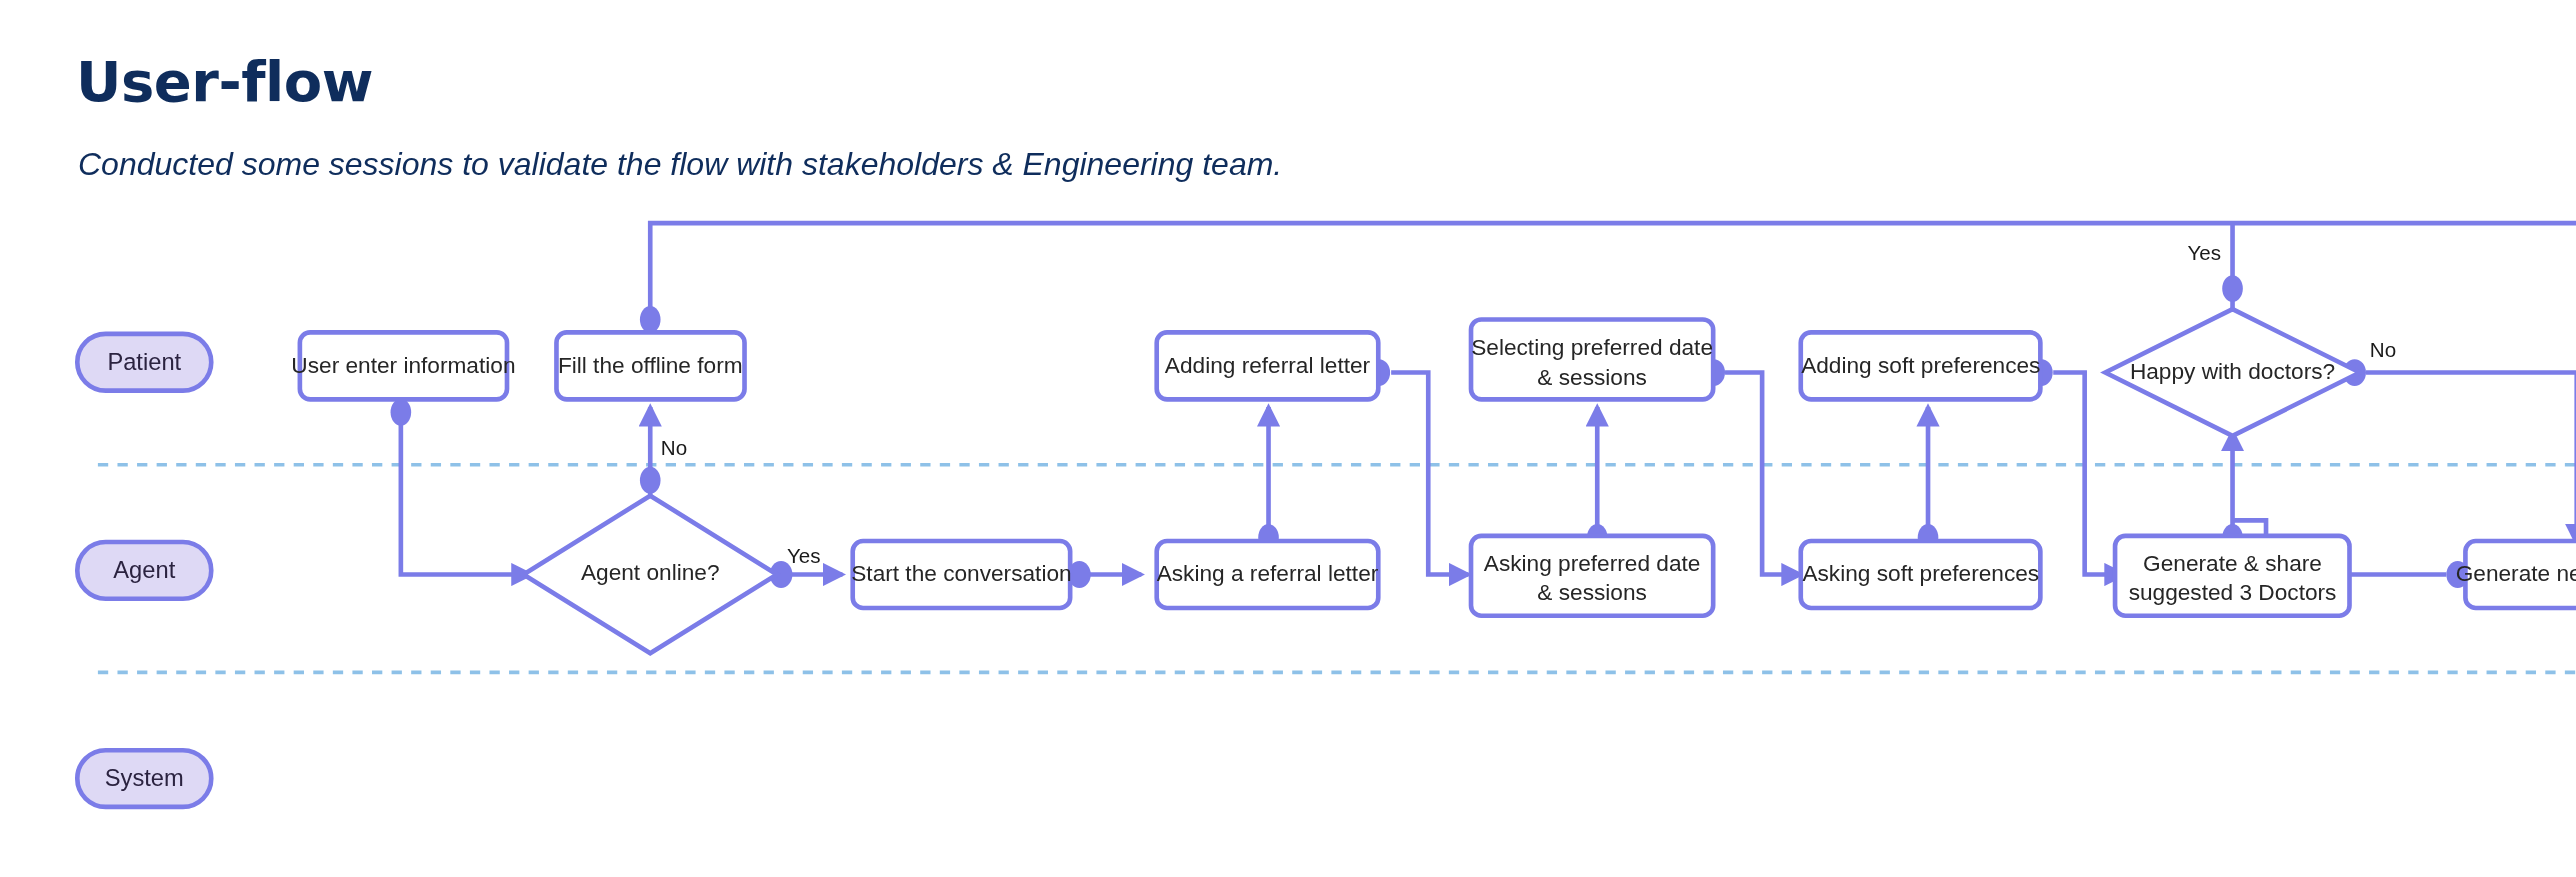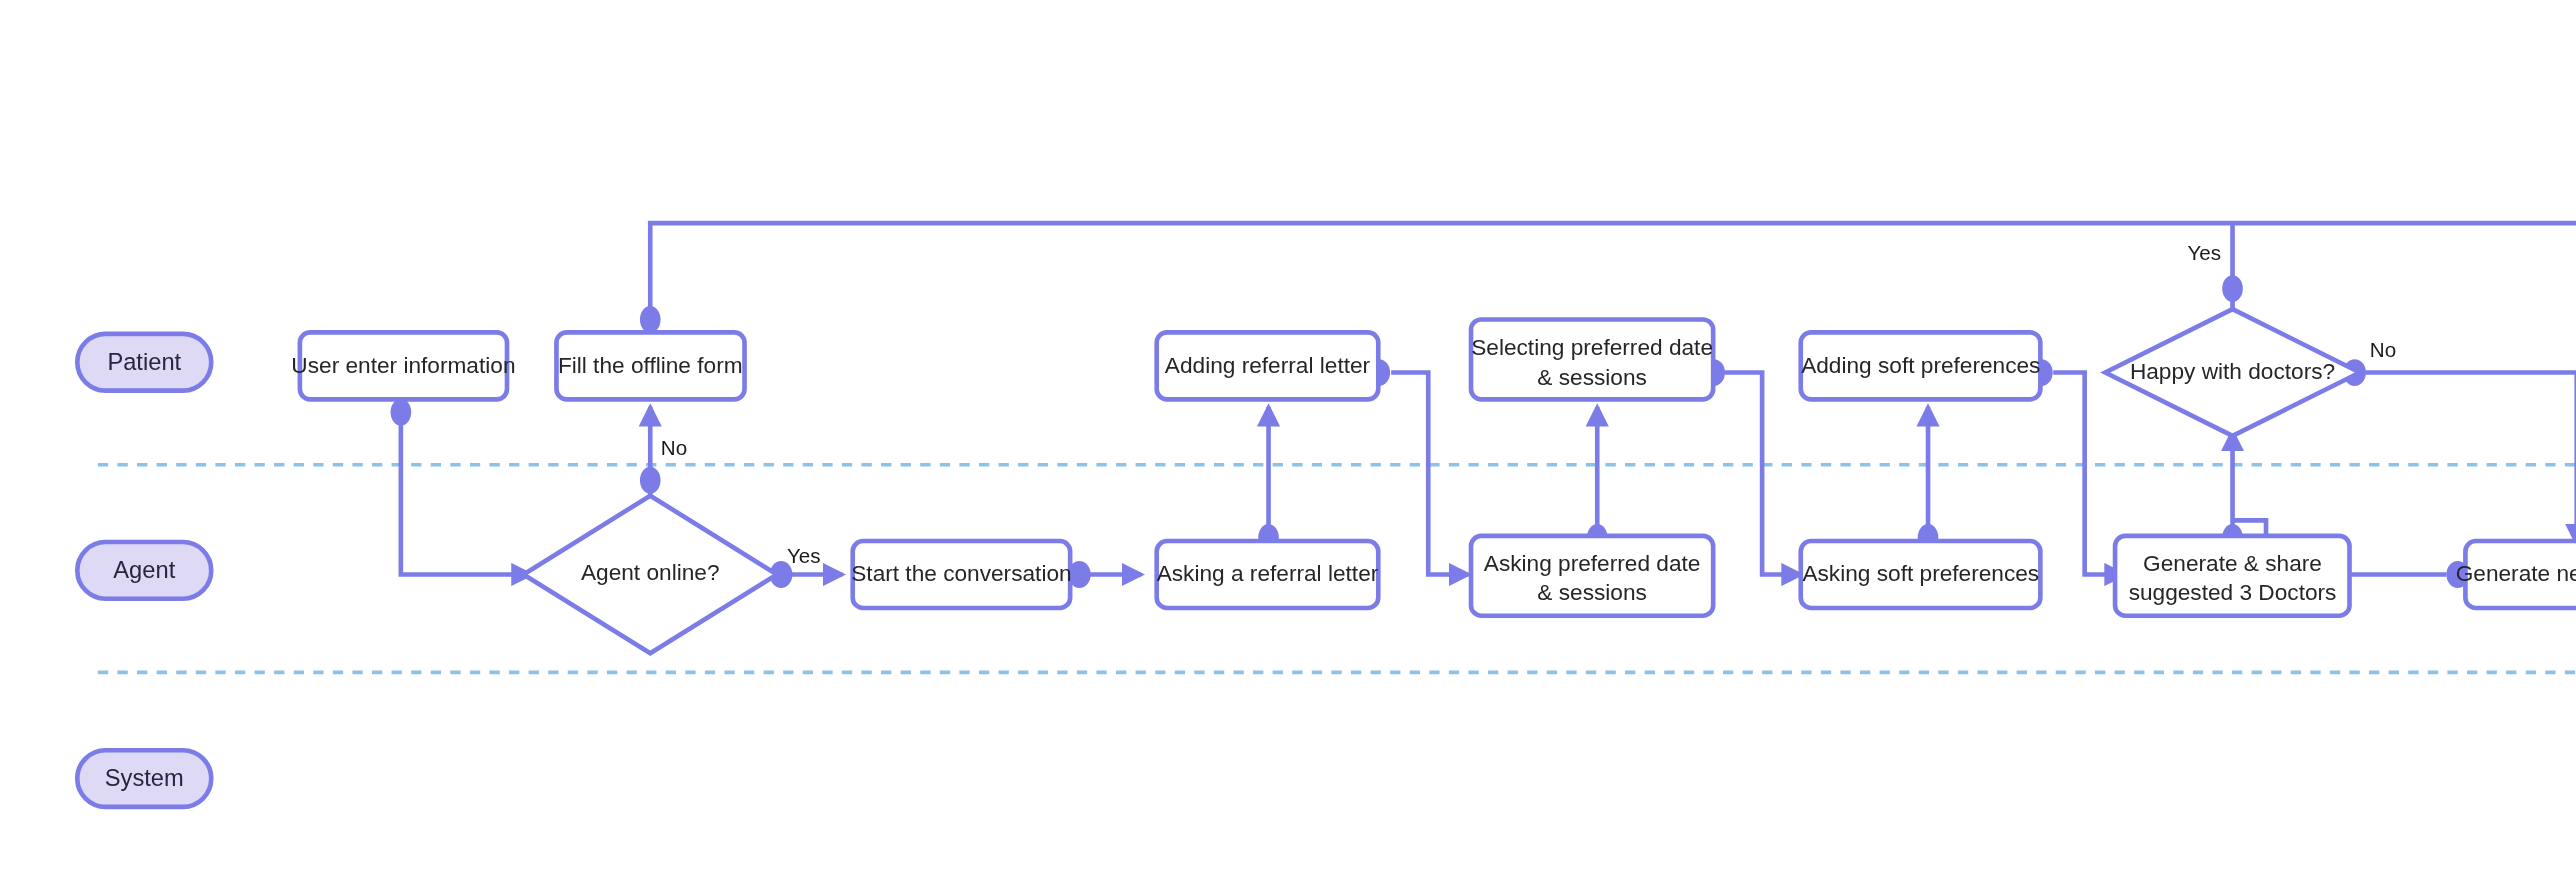--- a/index.html
+++ b/index.html
@@ -41,20 +41,22 @@
   .diamond{fill:#ffffff;stroke:#7b7ce8;stroke-width:9;}
   .edge{fill:none;stroke:#7b7ce8;stroke-width:9;stroke-linecap:butt;stroke-linejoin:miter;}
   .dot{fill:#7b7ce8;}
   .divider{stroke:#8ec1e8;stroke-width:7;stroke-dasharray:20 18;fill:none;}
 </style>
 </head>
 <body>
 
 <div id="root">
 
+  <div class="page-title">User-flow</div>
+  <div class="page-subtitle">Conducted some sessions to validate the flow with stakeholders &amp; Engineering team.</div>
 
   <svg id="flow" viewBox="0 0 6168 1704">
     <defs>
       <marker id="arrow" markerWidth="5" markerHeight="5" refX="4.2" refY="2.5" orient="auto" markerUnits="strokeWidth">
         <path d="M0,0 L5,2.5 L0,5 z" fill="#7b7ce8"></path>
       </marker>
     </defs>
 
     <g>
       <line class="divider" x1="190" y1="902" x2="6010" y2="902"></line>

